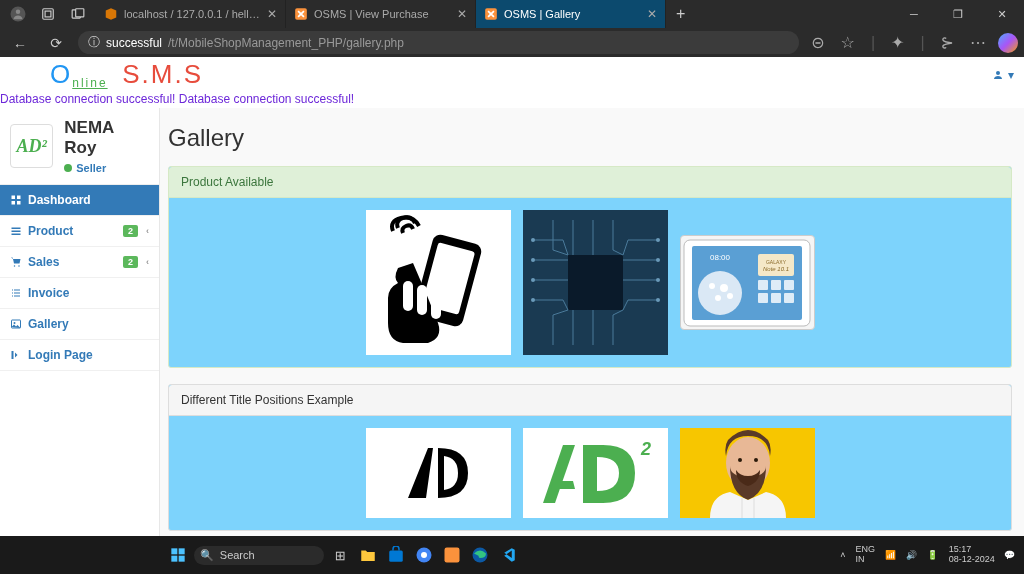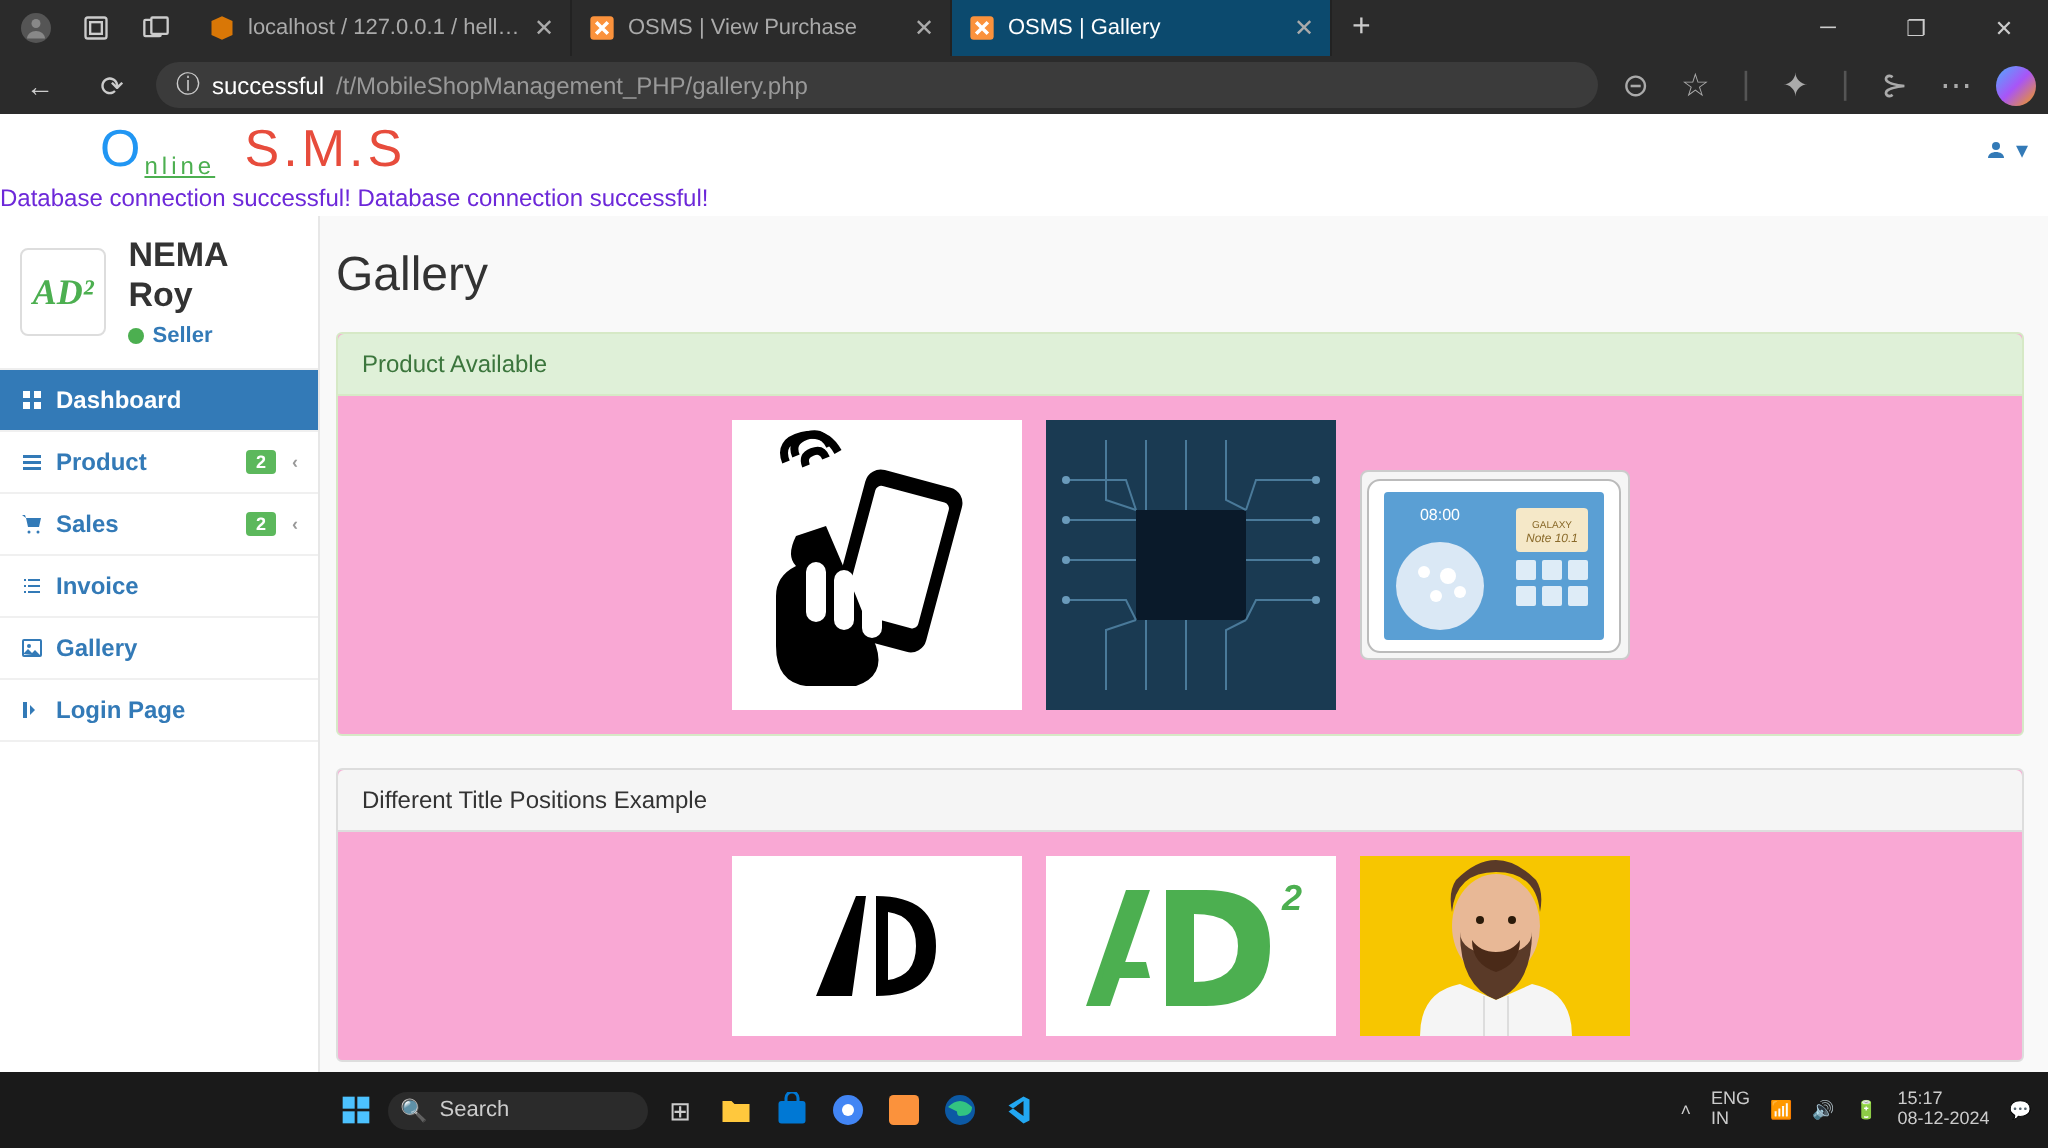--- a/index.html
+++ b/index.html
@@ -48,21 +48,21 @@
     
     .nav-menu { list-style: none; font-weight: bold; }
     .nav-menu li { display: flex; align-items: center; padding: 8px 10px; font-size: 12px; color: #337ab7; border-bottom: 1px solid #f0f0f0; cursor: pointer; position: relative; gap: 6px; }
     .nav-menu li.active { background: #337ab7; color: #fff; }
     .nav-menu li .badge { background: #5cb85c; color: #fff; font-size: 9px; padding: 1px 5px; border-radius: 2px; margin-left: auto; }
     .nav-menu li .chev { margin-left: 2px; font-size: 9px; color: #999; }
     
     .main { flex: 1; padding: 12px 12px 12px 8px; overflow-y: auto; background: #f9f9f9; }
     .page-title { font-size: 24px; color: #333; font-weight: 500; margin-bottom: 14px; margin-top: 4px; }
     
-    .panel { background: #f9a8d4; border: 1px solid #ddd; border-radius: 3px; margin-bottom: 16px; }
+    .panel { background: #7dd3fc; border: 1px solid #ddd; border-radius: 3px; margin-bottom: 16px; }
     .panel.success { border-color: #d6e9c6; }
     .panel.success .panel-head { background: #dff0d8; color: #3c763d; border-bottom: 1px solid #d6e9c6; }
     .panel-head { padding: 8px 12px; font-size: 12px; border-top-left-radius: 3px; border-top-right-radius: 3px; }
     .panel.default .panel-head { background: #f5f5f5; color: #333; border-bottom: 1px solid #ddd; }
     .panel-body { padding: 12px; display: flex; gap: 12px; justify-content: center; align-items: center; min-height: 160px; }
     
     .gallery-img { width: 145px; height: 145px; background: #ddd; display: flex; align-items: center; justify-content: center; font-size: 40px; color: #333; flex-shrink: 0; }
     .gallery-img.phone-hand { background: #fff; }
     .gallery-img.chip { background: linear-gradient(135deg,#1a3a52,#2c5f8d); }
     .gallery-img.tablet { background: #f5f5f5; width: 135px; height: 95px; border: 1px solid #ccc; border-radius: 4px; }

